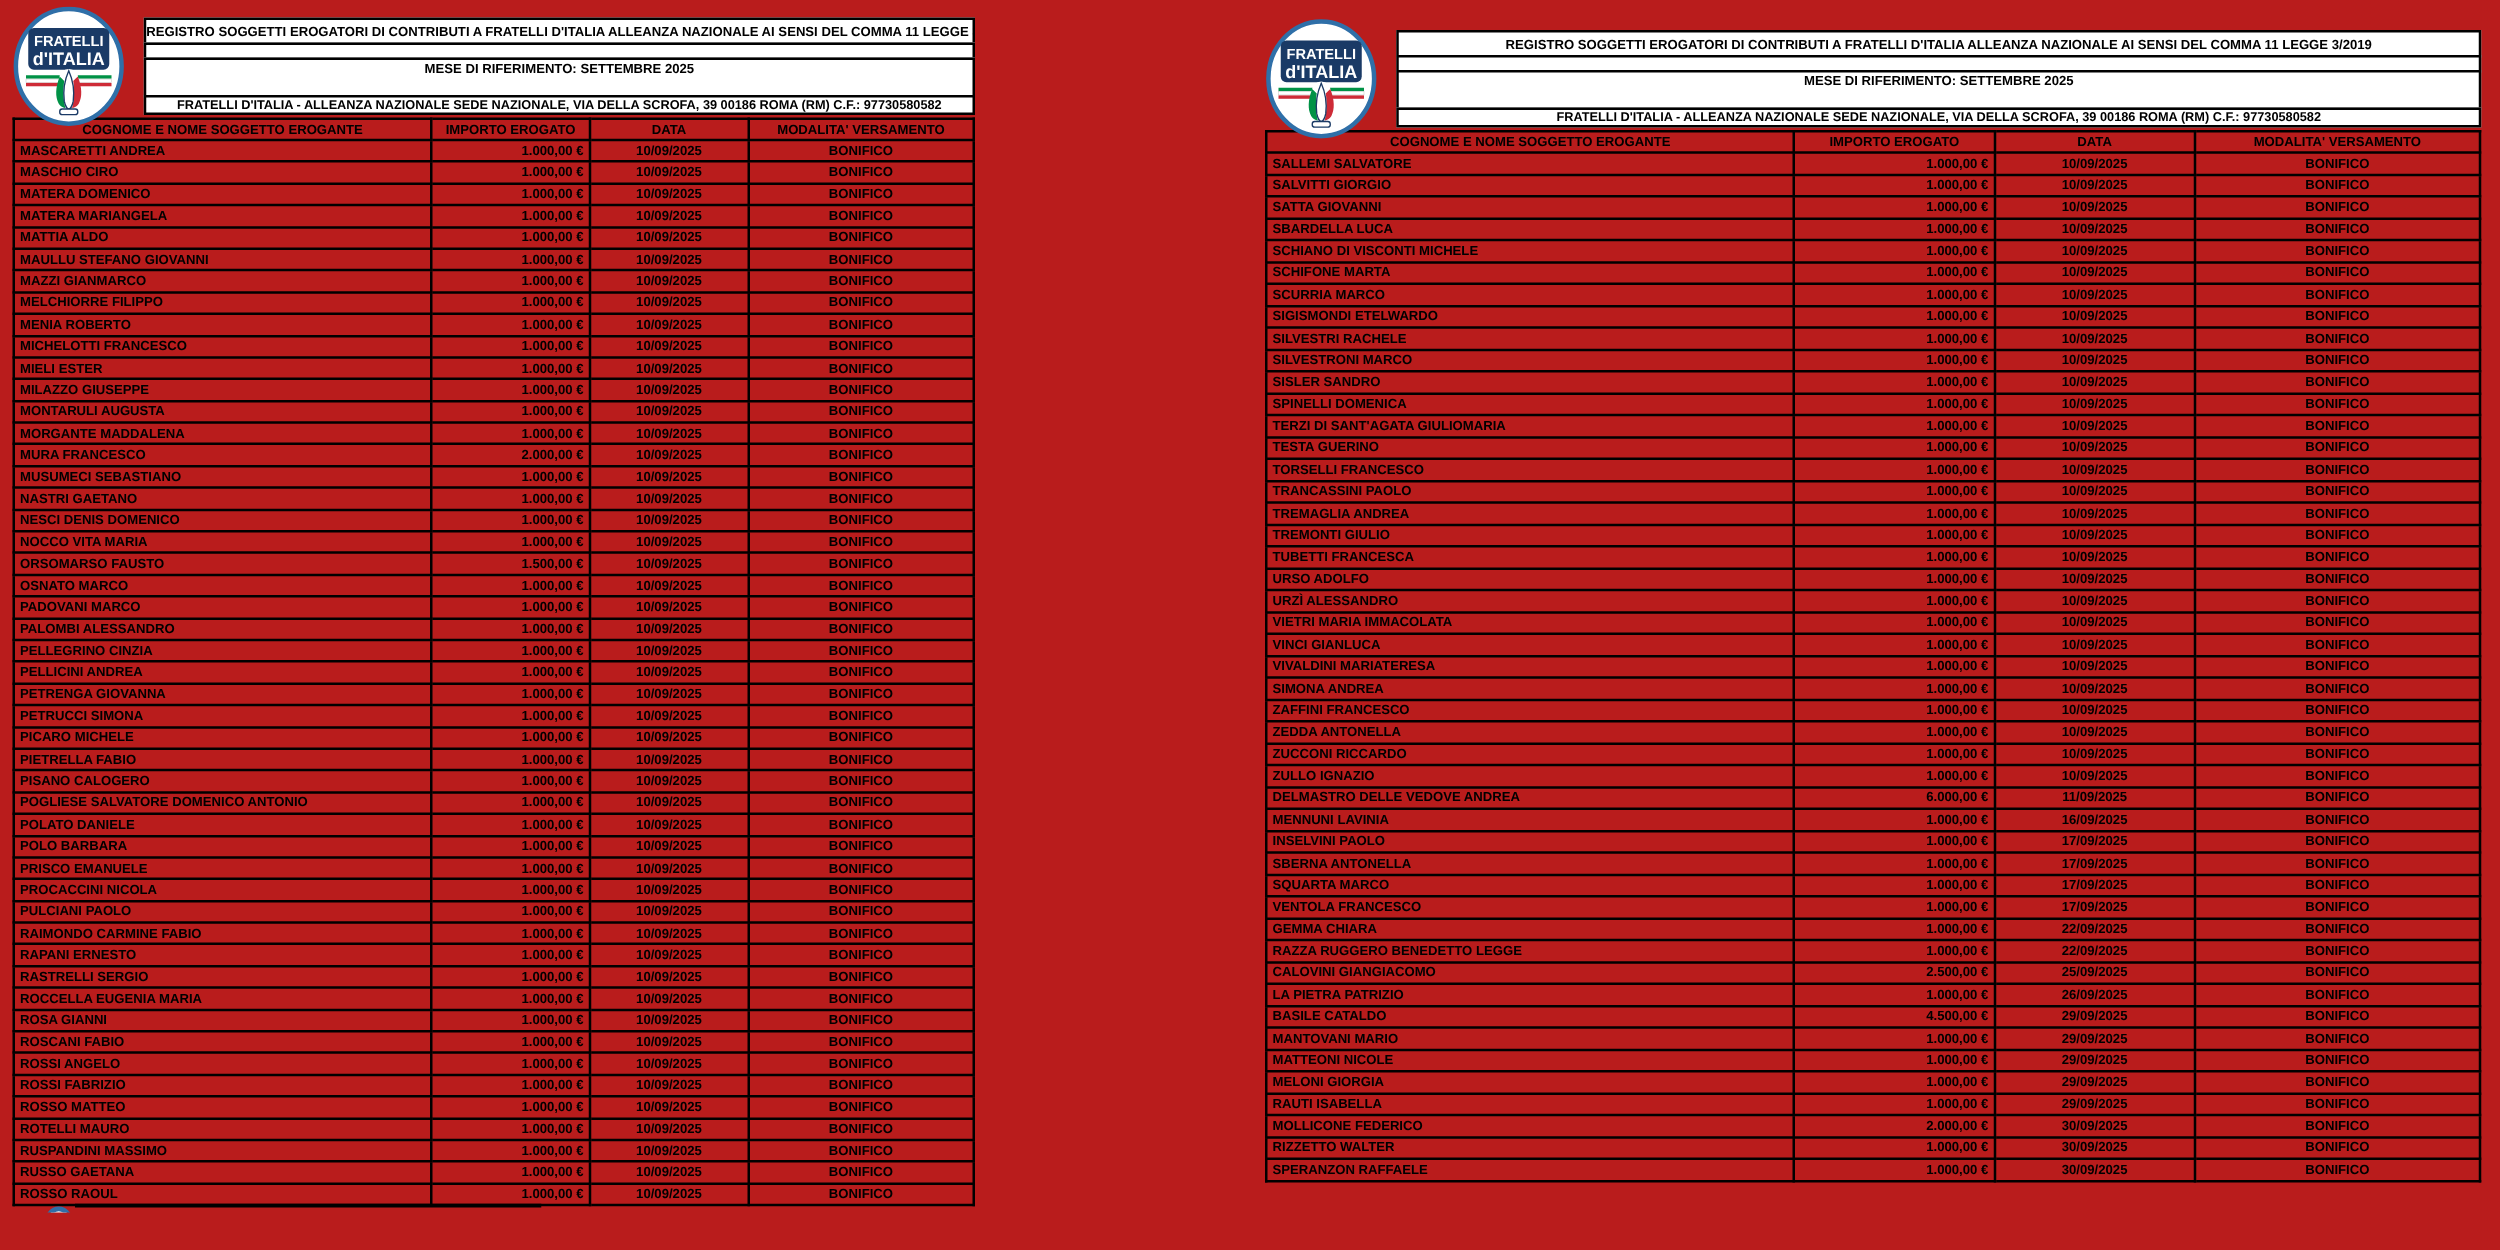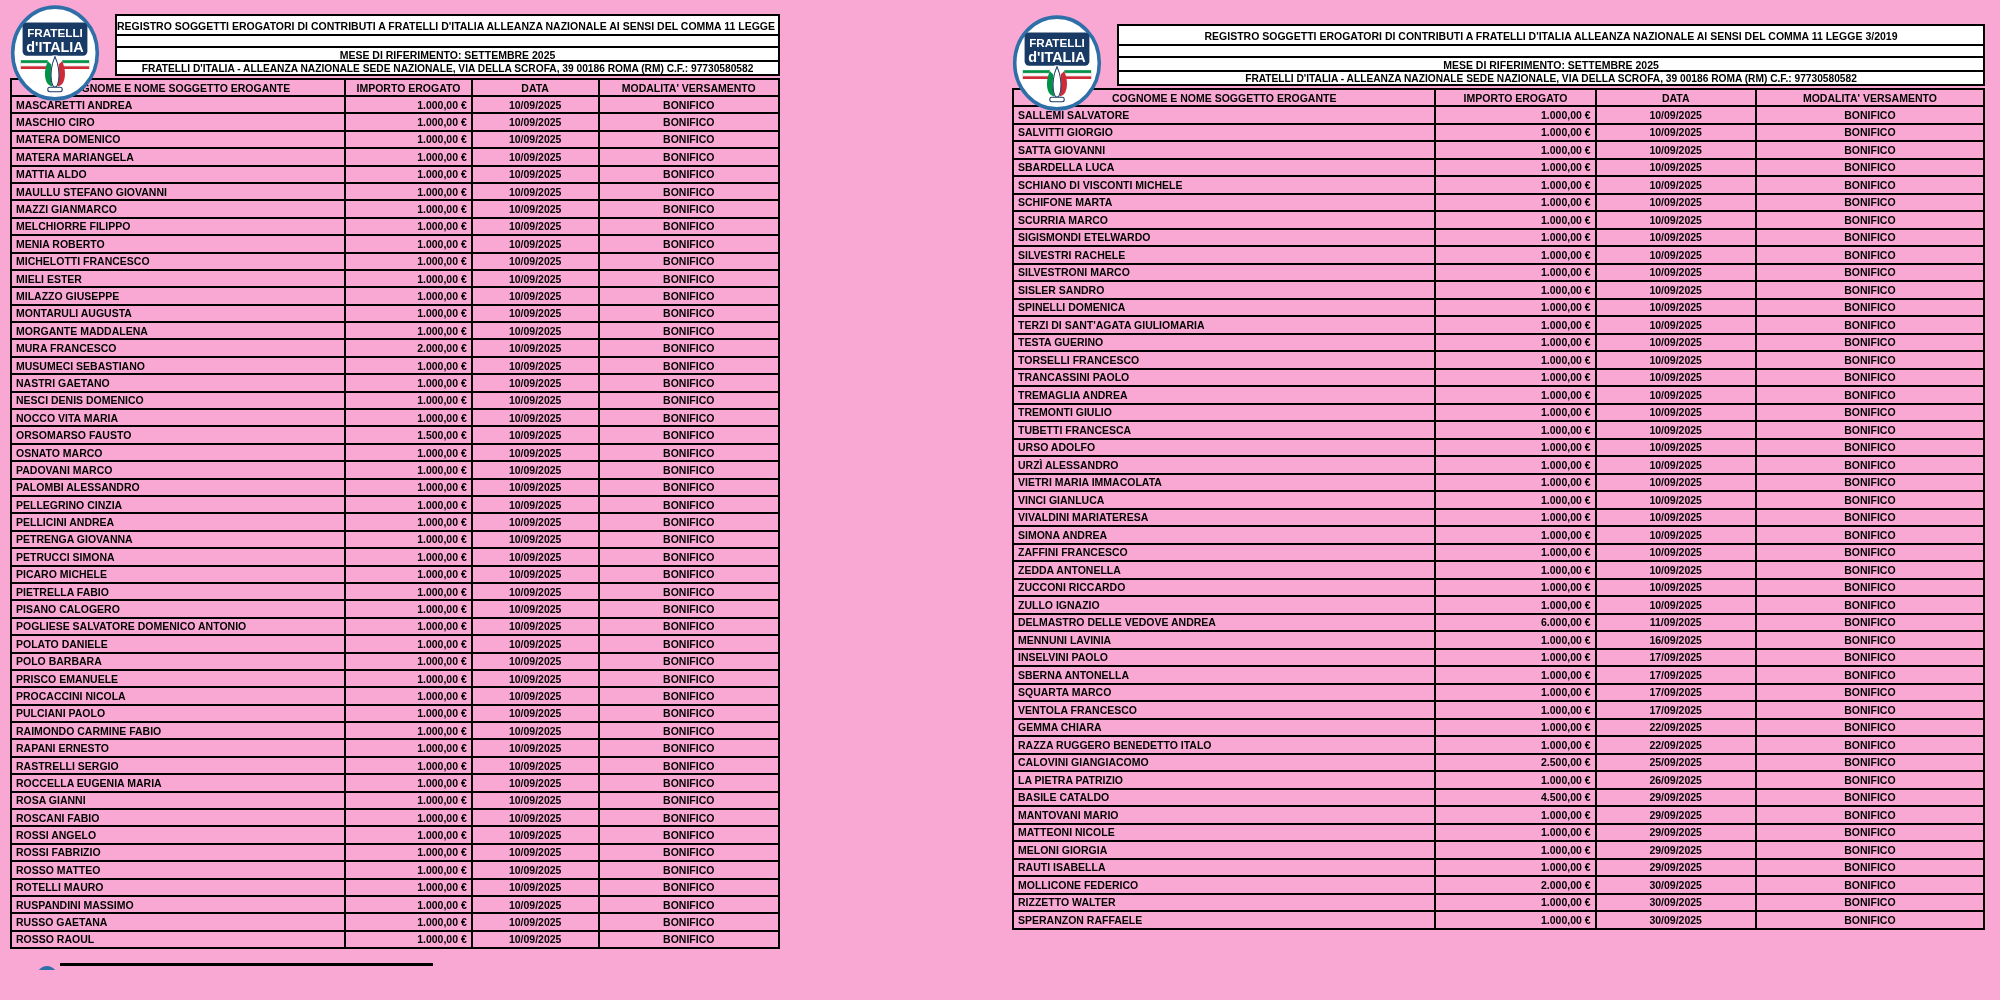--- a/index.html
+++ b/index.html
@@ -1,28 +1,28 @@
 <!DOCTYPE html>
 <html><head>
 <meta charset="utf-8">
 <style>
   html,body{margin:0;padding:0;background:#ffffff;}
-  #page{position:relative;width:2000px;height:1000px;background:#f9a8d4;overflow:hidden;
+  #page{position:relative;width:2000px;height:1000px;background:#b91c1c;overflow:hidden;
         font-family:"Liberation Sans",sans-serif;color:#000;}
   .panel{position:absolute;top:0;}
   #panel-left{left:10px;width:770px;top:5px;}
   #panel-right{left:1012px;width:973px;top:15px;}
   .logo-wrap{position:absolute;left:0;top:0;width:90px;height:96px;z-index:2;}
   .header-stack{margin-left:105px;padding-top:9px;}
   .hbox{border:2px solid #000;background:#fff;text-align:center;font-weight:bold;
         overflow:hidden;white-space:nowrap;box-sizing:border-box;}
   .hbox+.hbox{margin-top:-2px;}
   .row-title{height:22px;line-height:20px;font-size:10.5px;}
   .row-blank{height:14px;}
-  .row-mese{height:16px;line-height:14px;font-size:10.5px;}
+  .row-mese{height:32px;line-height:14px;font-size:10.5px;}
   .row-sede{height:16px;line-height:14px;font-size:10.2px;}
   table.donors{border-collapse:collapse;table-layout:fixed;width:100%;margin-top:2px;}
   table.donors th,table.donors td{border:2px solid #000;padding:0 4px;overflow:hidden;
         white-space:nowrap;font-weight:bold;font-size:10.5px;box-sizing:border-box;}
   table.donors th{height:17px;text-align:center;}
   #panel-left tbody tr{height:17.4px;}
   #panel-right tbody tr{height:17.5px;padding-left:32px;}
   td.c0{text-align:left;}
   td.c1{text-align:right;padding-right:7px;}
   td.c2,td.c3{text-align:center;}
@@ -620,21 +620,21 @@
             <td class="c2">17/09/2025</td>
             <td class="c3">BONIFICO</td>
           </tr>
           <tr>
             <td class="c0">GEMMA CHIARA</td>
             <td class="c1">1.000,00 €</td>
             <td class="c2">22/09/2025</td>
             <td class="c3">BONIFICO</td>
           </tr>
           <tr>
-            <td class="c0">RAZZA RUGGERO BENEDETTO ITALO</td>
+            <td class="c0">RAZZA RUGGERO BENEDETTO LEGGE</td>
             <td class="c1">1.000,00 €</td>
             <td class="c2">22/09/2025</td>
             <td class="c3">BONIFICO</td>
           </tr>
           <tr>
             <td class="c0">CALOVINI GIANGIACOMO</td>
             <td class="c1">2.500,00 €</td>
             <td class="c2">25/09/2025</td>
             <td class="c3">BONIFICO</td>
           </tr>

